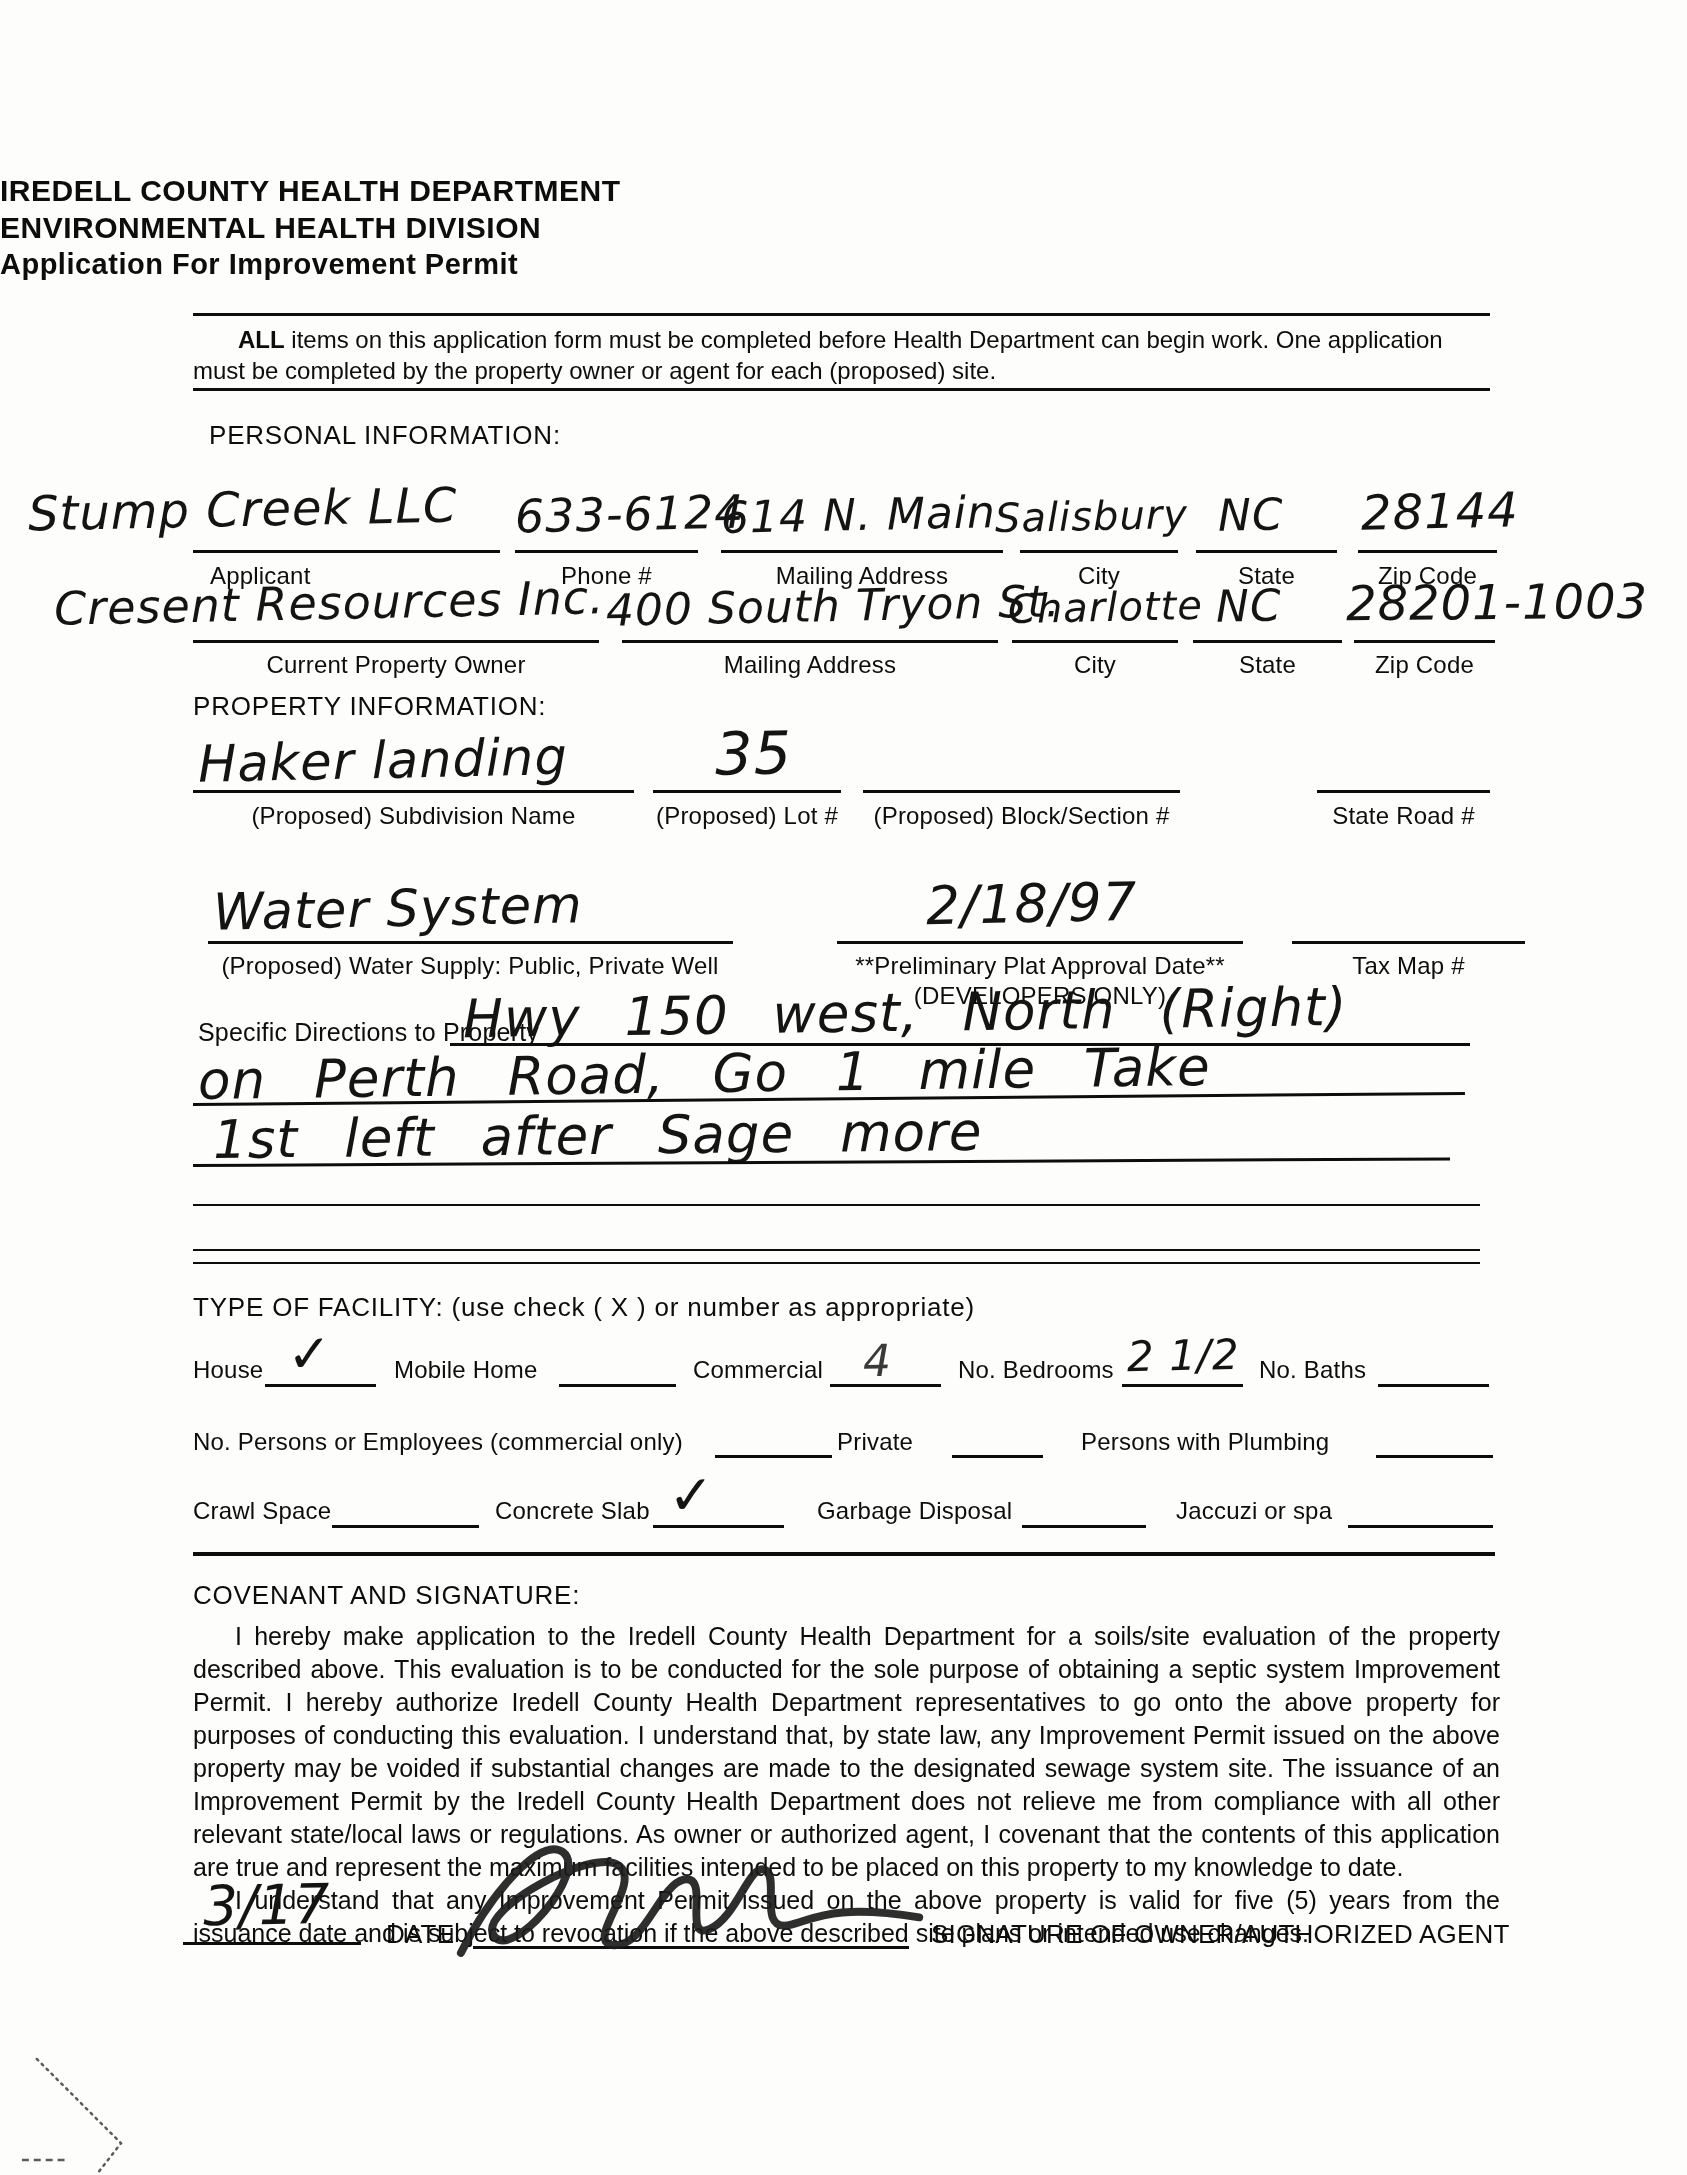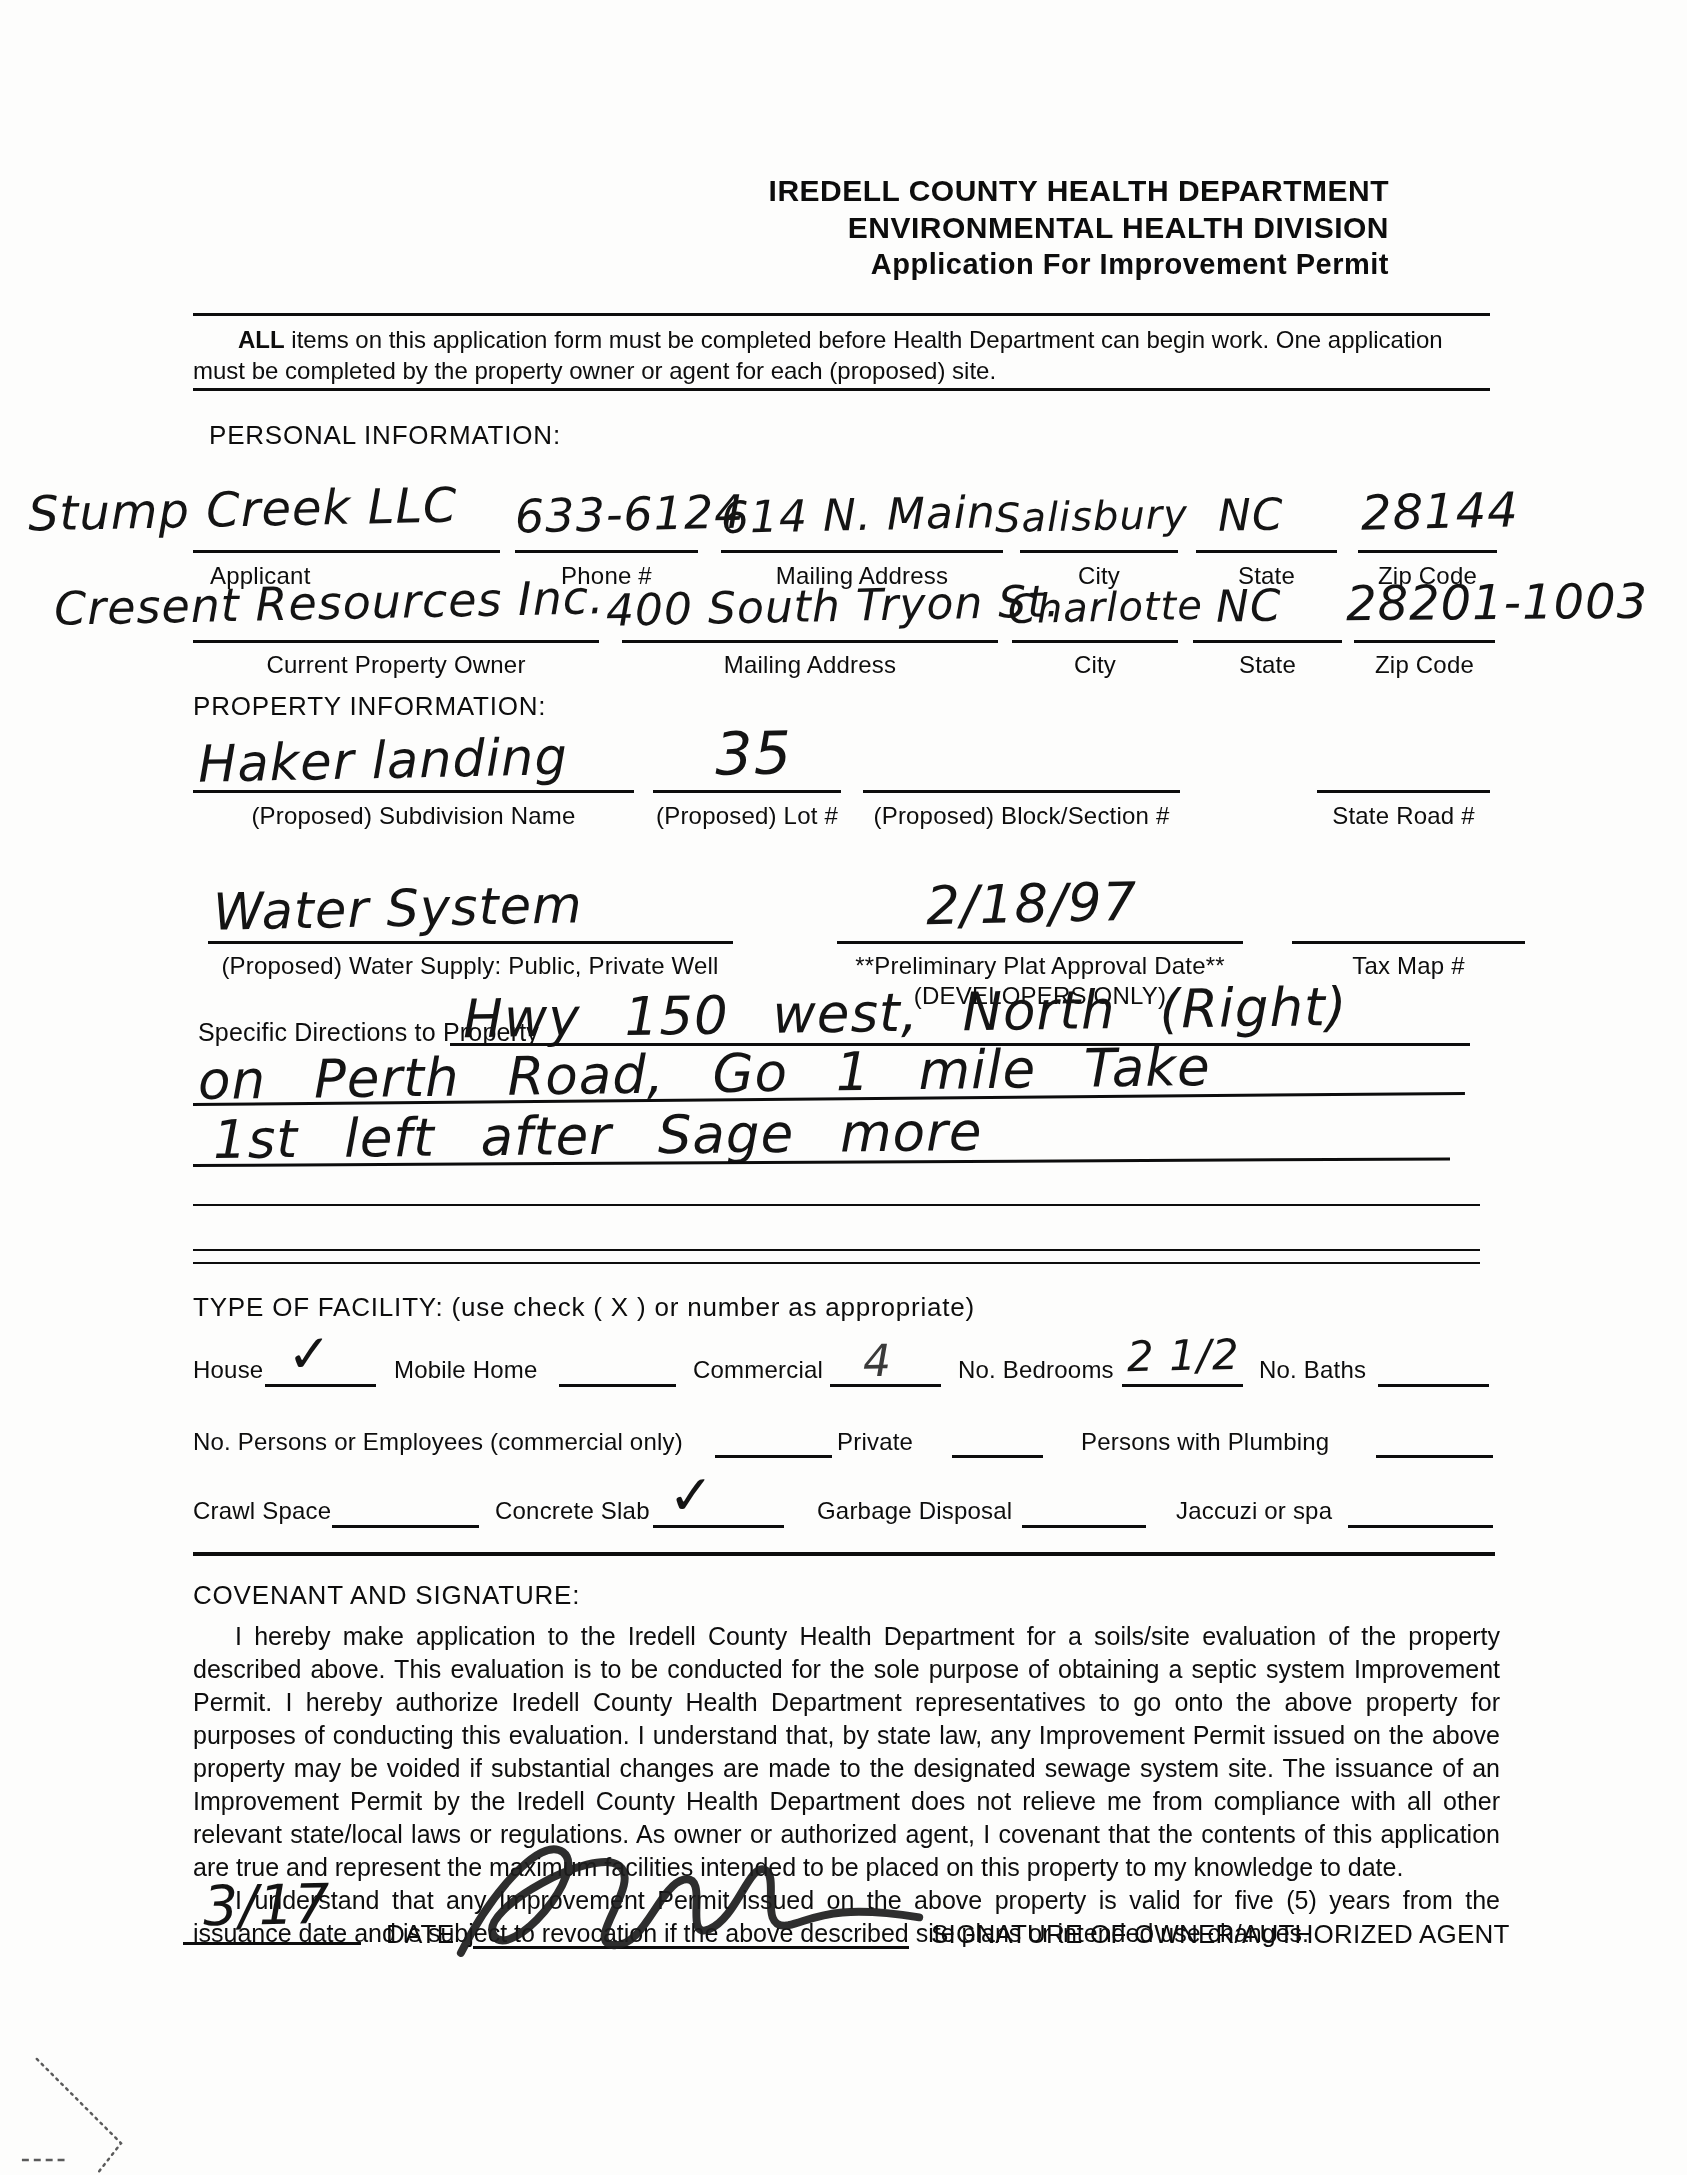--- a/index.html
+++ b/index.html
@@ -1,18 +1,18 @@
 <!DOCTYPE html>
 <html><head>
 <meta charset="utf-8">
 <style>
   html,body{margin:0;padding:0;background:#e8e8e8;}
   .page{position:relative;width:1687px;height:2175px;margin:0 auto;background:#fdfdfc;
         font-family:"Liberation Sans",sans-serif;color:#0d0d0d;overflow:hidden;}
-  .hdr{position:absolute;left:0;width:1389px;text-align:right;font-weight:bold;letter-spacing:0.5px;white-space:nowrap;}
+  .hdr{position:absolute;left:0;width:1389px;text-align:left;font-weight:bold;letter-spacing:0.5px;white-space:nowrap;}
   .rule{position:absolute;background:#0d0d0d;height:3px;}
   .ul{position:absolute;height:3px;background:#0d0d0d;}
   .ul.thin{height:2px;}
   .ul.thick{height:4px;}
   .flabel{position:absolute;font-size:24px;letter-spacing:0.2px;white-space:nowrap;}
   .flabel.c{text-align:center;}
   .sechead{position:absolute;font-size:26px;letter-spacing:0.8px;white-space:nowrap;}
   .hand{position:absolute;font-family:"DejaVu Sans",sans-serif;font-style:italic;
         white-space:nowrap;color:#141414;transform:rotate(-1.2deg);letter-spacing:1px;}
   .para{position:absolute;font-size:25px;line-height:33px;text-align:justify;}

